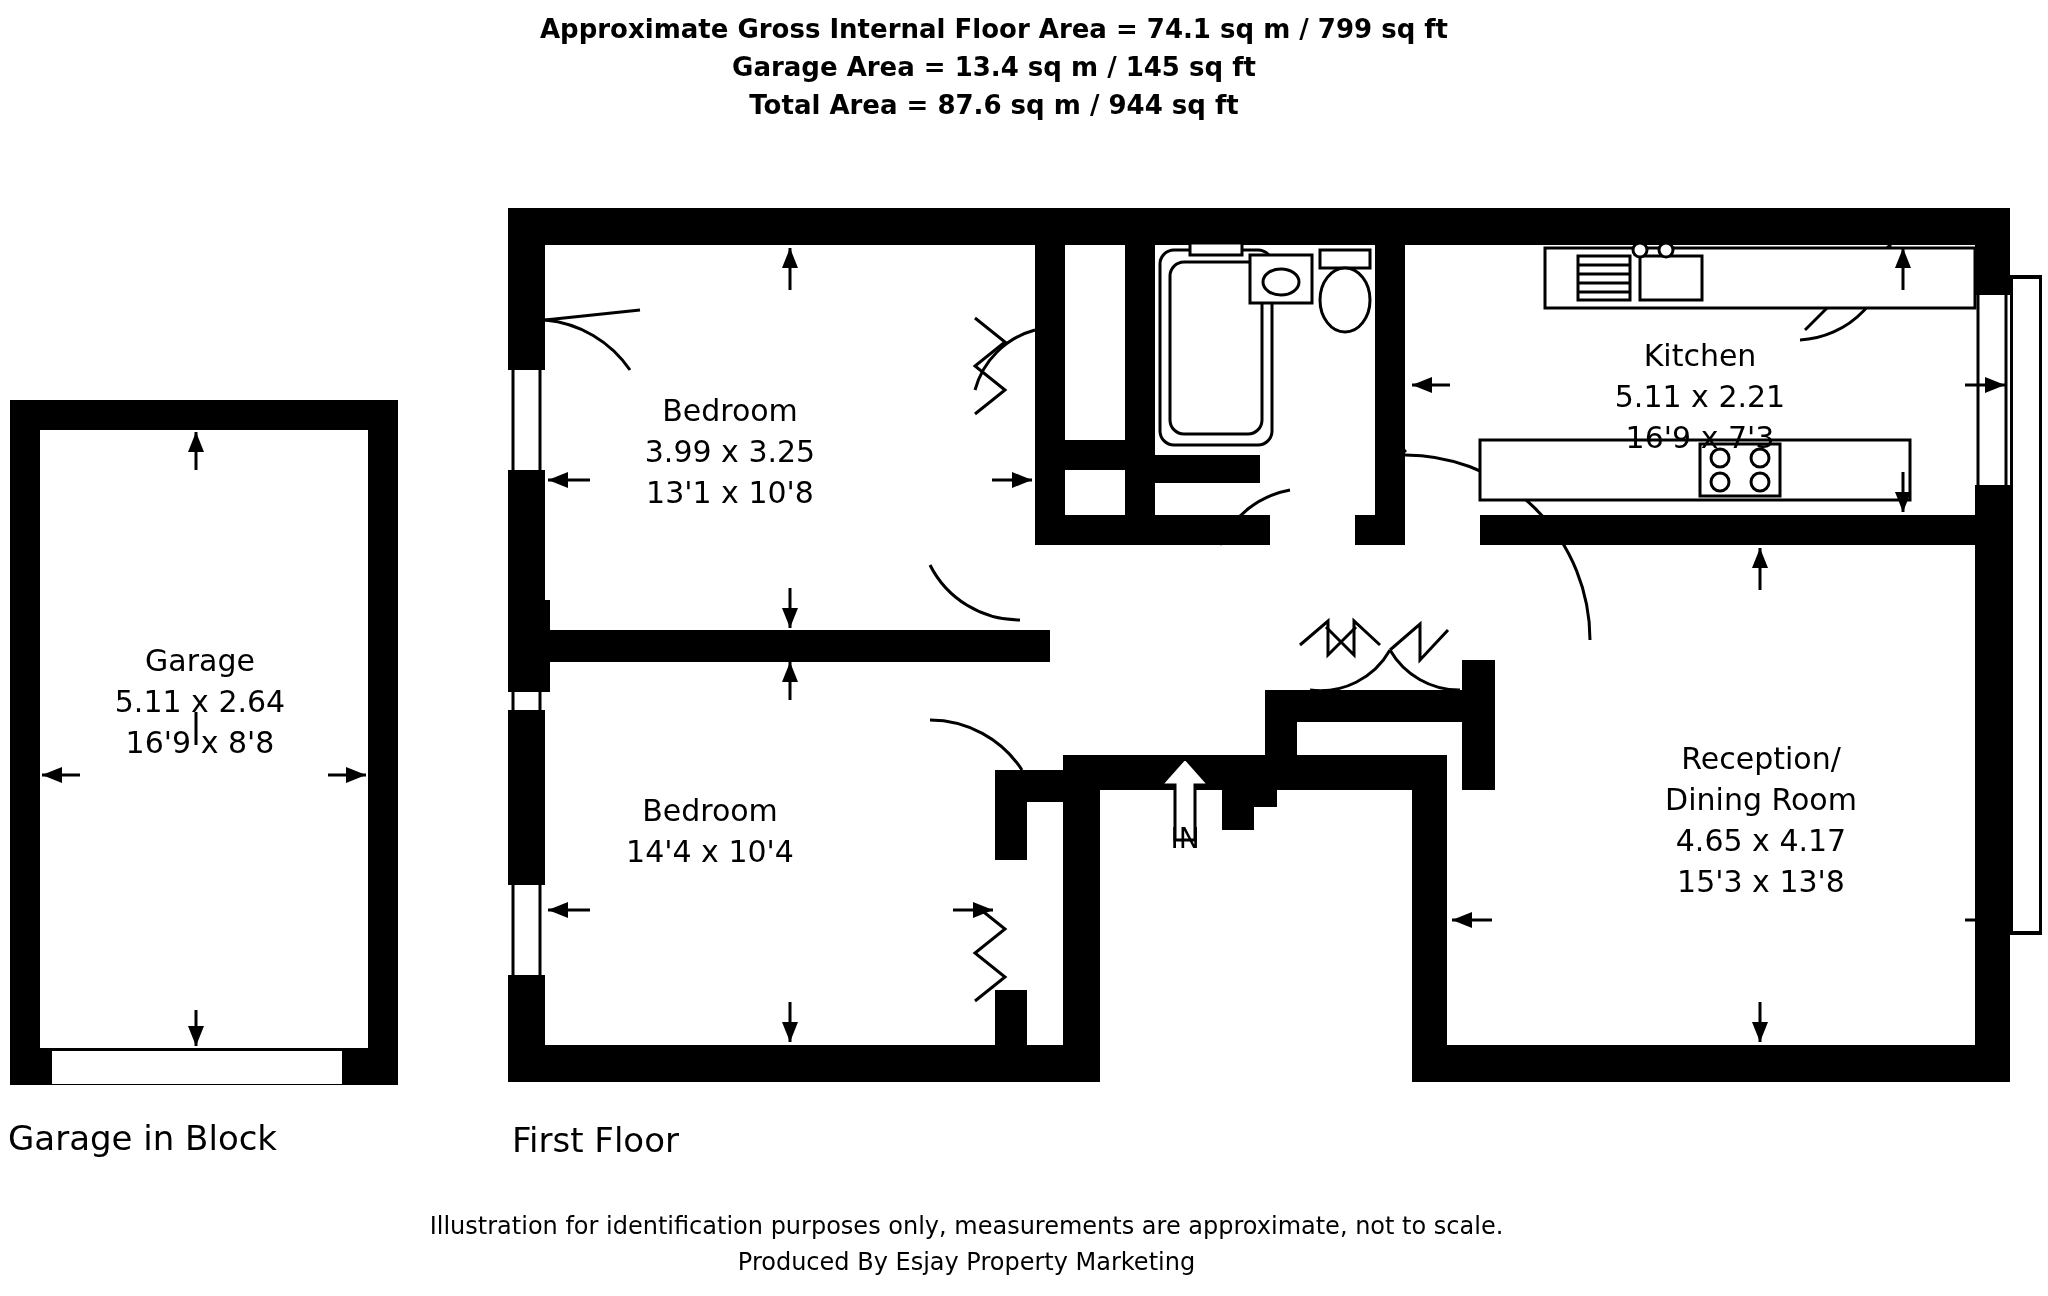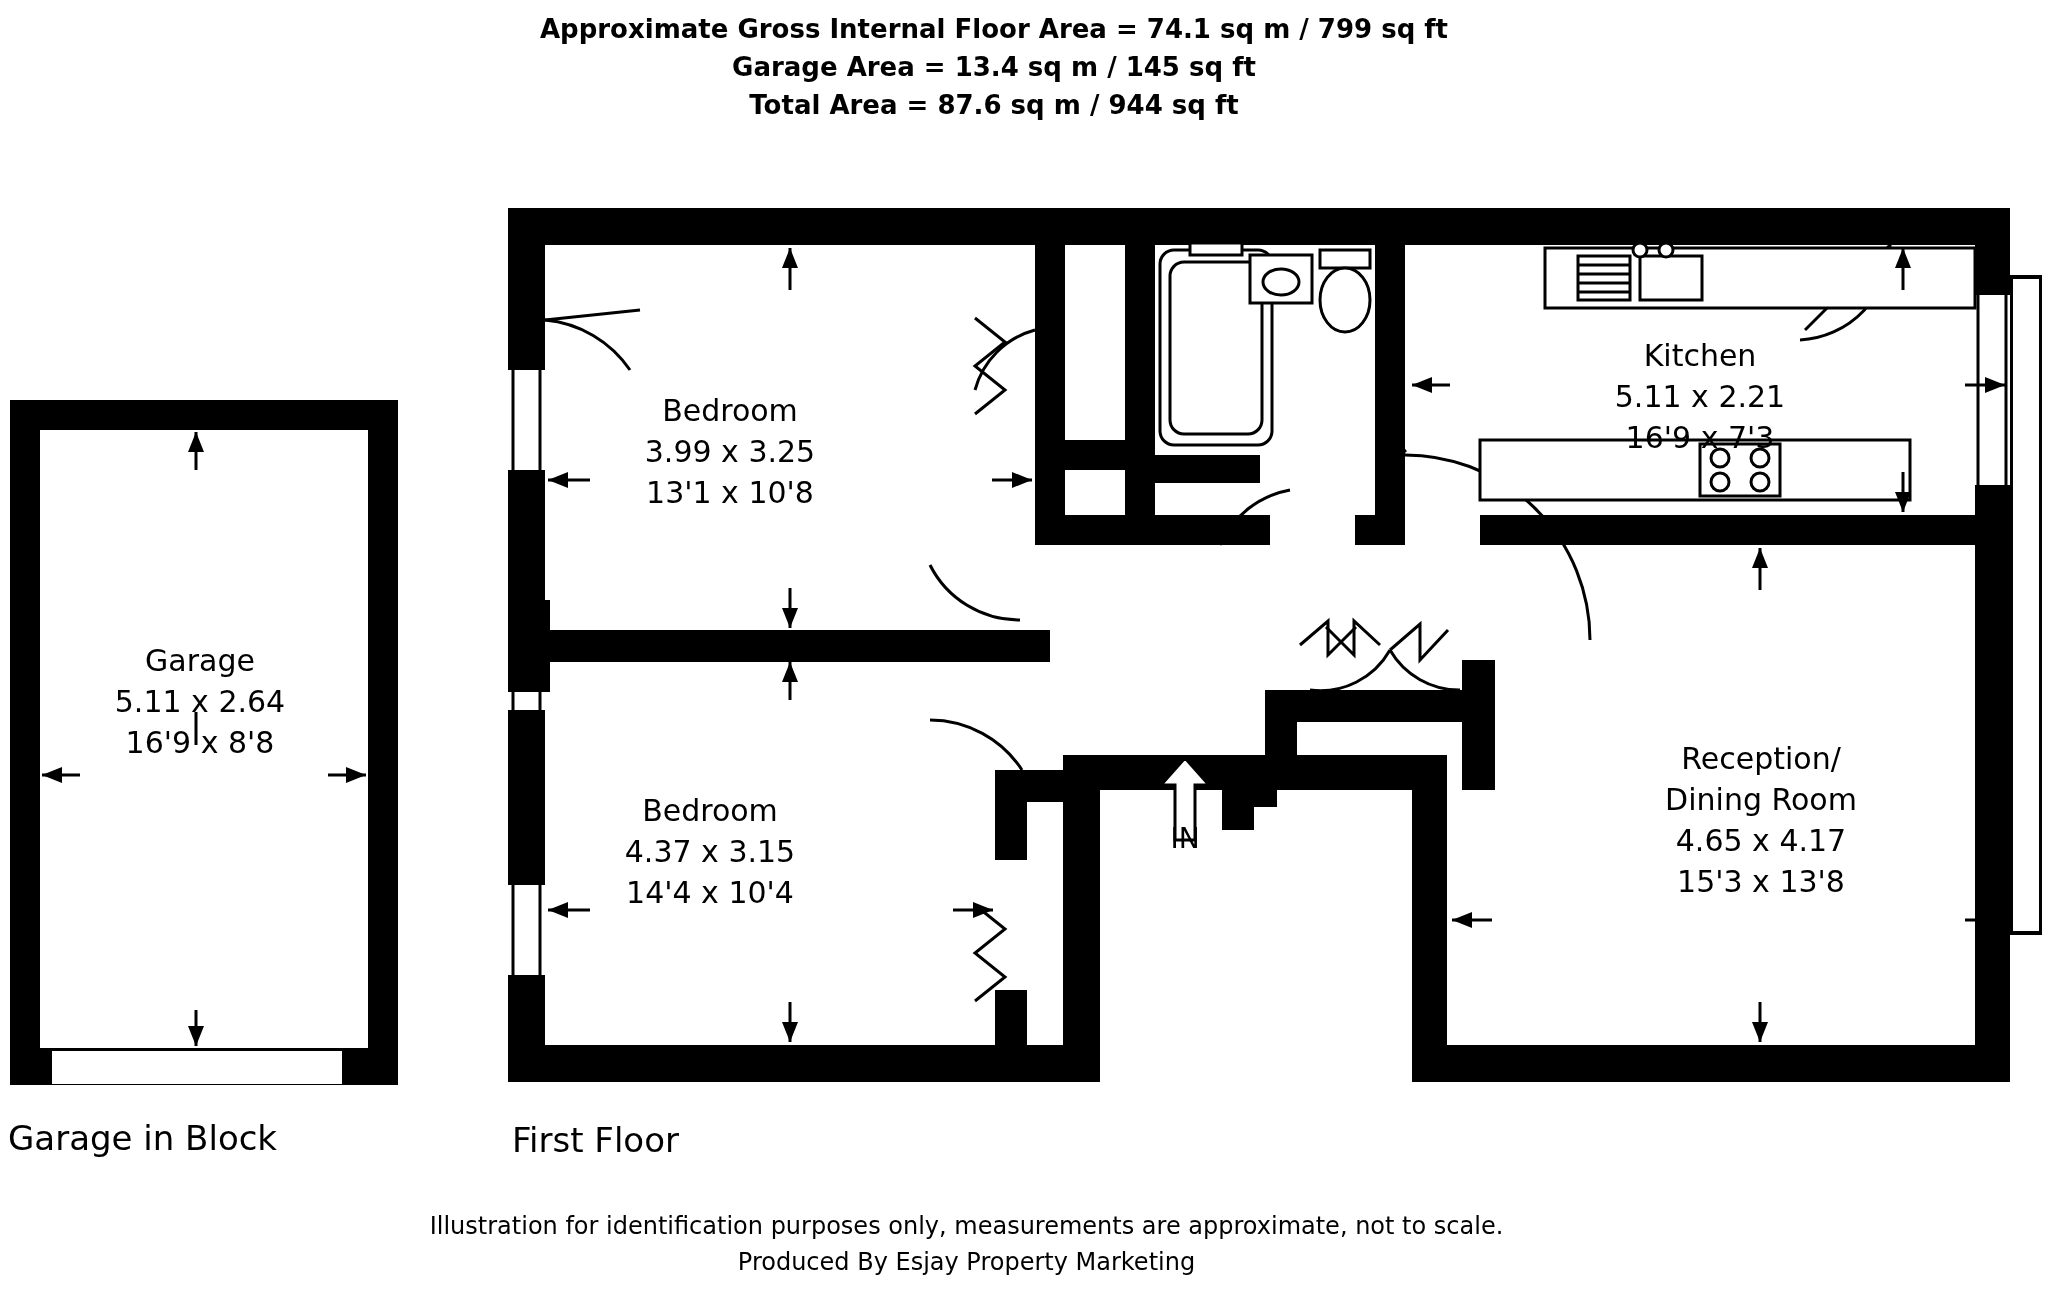--- a/index.html
+++ b/index.html
@@ -338,21 +338,20 @@
 </div>
 
 <div class="room-label" id="label-bedroom-1">
   <div class="name">Bedroom</div>
   <div class="dim">3.99 x 3.25</div>
   <div class="dim">13'1 x 10'8</div>
 </div>
 
 <div class="room-label" id="label-bedroom-2">
   <div class="name">Bedroom</div>
-  <div class="dim">4.37 x 3.15</div>
   <div class="dim">14'4 x 10'4</div>
 </div>
 
 <div class="room-label" id="label-kitchen">
   <div class="name">Kitchen</div>
   <div class="dim">5.11 x 2.21</div>
   <div class="dim">16'9 x 7'3</div>
 </div>
 
 <div class="room-label" id="label-reception">

